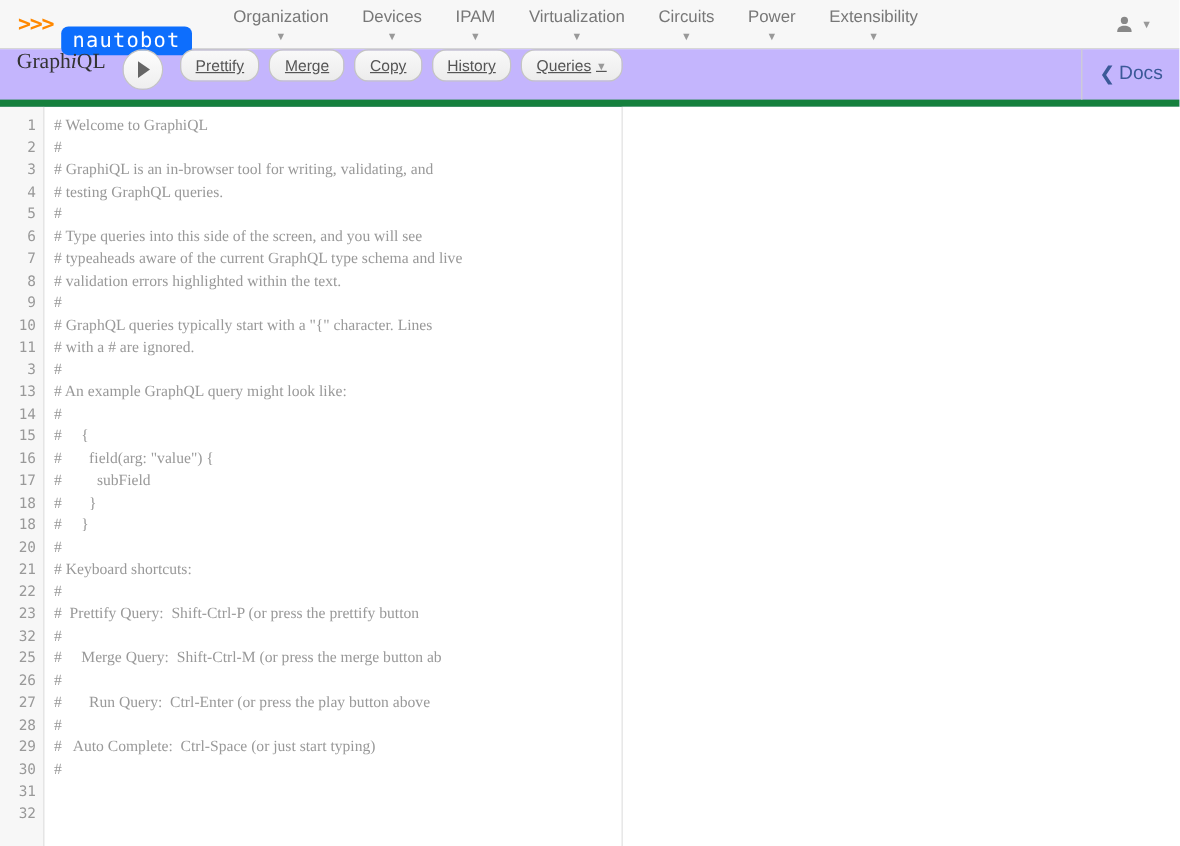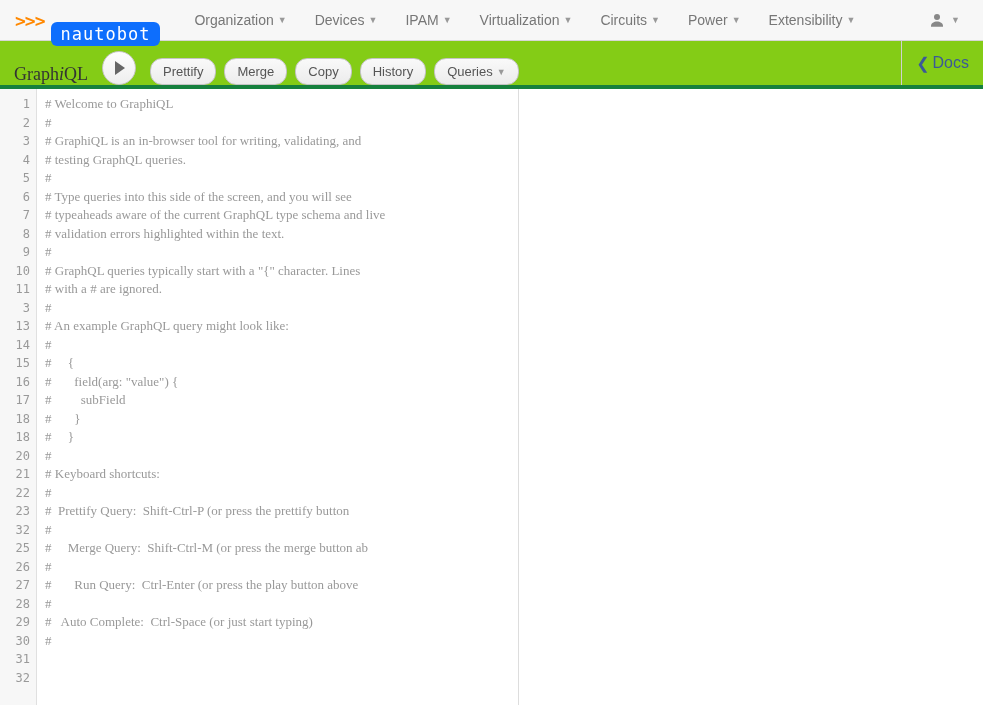--- a/index.html
+++ b/index.html
@@ -3,32 +3,32 @@
   <meta charset="utf-8">
   <style>
     * { margin: 0; padding: 0; box-sizing: border-box; }
     body { font-family: -apple-system, BlinkMacSystemFont, "Segoe UI", Helvetica, Arial, sans-serif; width: 983px; height: 705px; overflow: hidden; background: #fff; }
     
     .top-nav { height: 41px; background: #f7f7f7; border-bottom: 1px solid #d6d6d6; display: flex; align-items: center; padding: 0 15px; }
     .logo-section { display: flex; align-items: center; gap: 6px; margin-right: 24px; }
     .prompt { color: #ff8800; font-family: monospace; font-size: 18px; font-weight: bold; letter-spacing: -1px; }
     .brand { background: #0d6efd; color: #fff; font-family: monospace; padding: 2px 10px; border-radius: 6px; font-size: 17px; letter-spacing: 1px; margin-top: 27px; }
     .nav-items { display: flex; gap: 8px; }
-    .nav-item { color: #777; font-size: 14px; padding: 6px 10px; cursor: pointer; display: flex; align-items: center; gap: 4px; }
+    .nav-item { color: #777; font-size: 14px; padding: 6px 10px; cursor: pointer; display: flex; align-items: center; gap: 4px; flex-direction: column; }
     .caret { font-size: 9px; color: #999; }
     .user-section { margin-left: auto; display: flex; align-items: center; gap: 5px; padding: 4px 8px; cursor: pointer; color: #888; }
     .user-icon-svg { width: 18px; height: 18px; }
     
-    .graphiql-bar { height: 48px; background: #84cc16; border-bottom: 4px solid #15803d; display: flex; align-items: flex-end; padding: 0 14px; }
+    .graphiql-bar { height: 48px; background: #c4b5fd; border-bottom: 6px solid #15803d; display: flex; align-items: flex-start; padding: 0 14px; }
     .graphiql-title { font-size: 18px; color: #333; font-family: Georgia, serif; margin-right: 14px; }
     .graphiql-title .i-letter { font-style: italic; }
     .play-btn { width: 34px; height: 34px; border-radius: 17px; border: 1px solid #c4c4c4; background: linear-gradient(#fdfdfd,#eeeeee); display: flex; align-items: center; justify-content: center; cursor: pointer; margin-right: 14px; }
     .play-triangle { width: 0; height: 0; border-left: 10px solid #666; border-top: 7px solid transparent; border-bottom: 7px solid transparent; margin-left: 2px; }
     .toolbar-btns { display: flex; gap: 8px; }
-    .tb-btn { background: linear-gradient(#f9f9f9,#ececec); border: 1px solid #c4c4c4; border-radius: 12px; padding: 5px 12px; font-size: 13px; color: #555; cursor: pointer; display: flex; align-items: center; gap: 4px; }
+    .tb-btn { background: linear-gradient(#f9f9f9,#ececec); border: 1px solid #c4c4c4; border-radius: 12px; padding: 5px 12px; font-size: 13px; color: #555; cursor: pointer; display: flex; align-items: center; gap: 4px; text-decoration: underline; }
     .docs-section { margin-left: auto; display: flex; align-items: center; gap: 3px; cursor: pointer; color: #3B5998; border-left: 1px solid #d0d0d0; height: 100%; padding-left: 14px; }
     .docs-chevron { font-size: 16px; }
     .docs-label { font-size: 16px; }
     
     .editor-area { display: flex; height: calc(705px - 41px - 48px); }
     .query-pane { width: 519px; display: flex; border-right: 1px solid #ddd; overflow: hidden; }
     .gutter { width: 37px; background: #f7f7f7; padding-top: 6px; text-align: right; border-right: 1px solid #e0e0e0; }
     .line-num { font-family: Menlo, Consolas, monospace; font-size: 12px; color: #999; padding-right: 6px; line-height: 18.5px; }
     .code-area { flex: 1; padding: 6px 0 0 8px; font-family: Liberation Serif, serif; font-size: 13px; color: #999; overflow: hidden; white-space: pre; }
     .code-line { line-height: 18.5px; height: 18.5px; }

